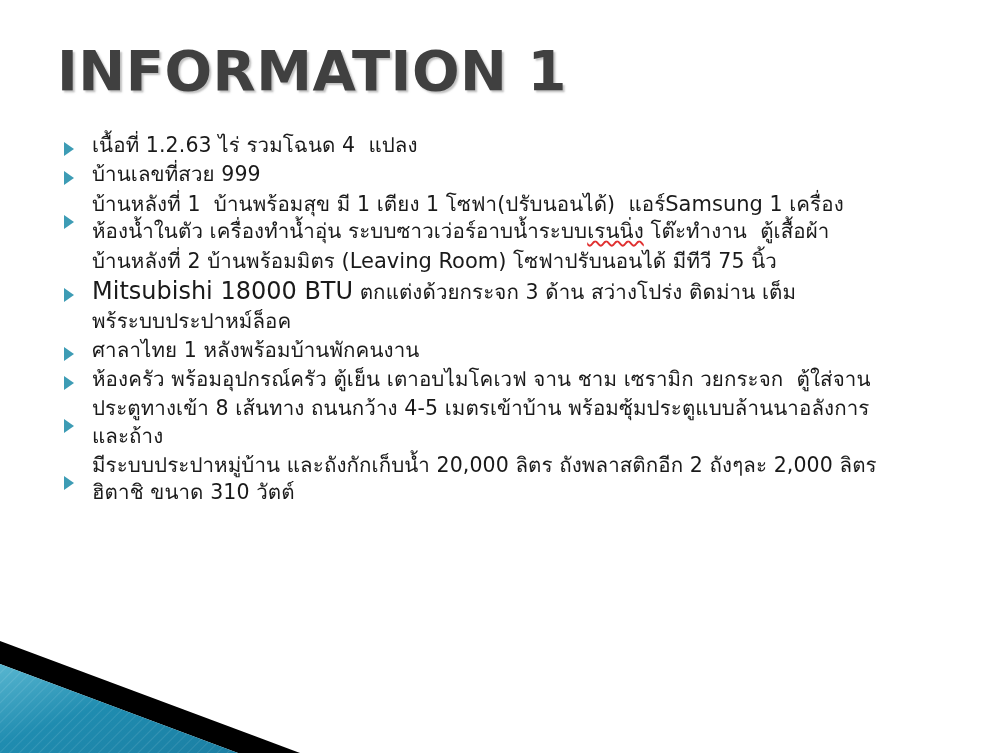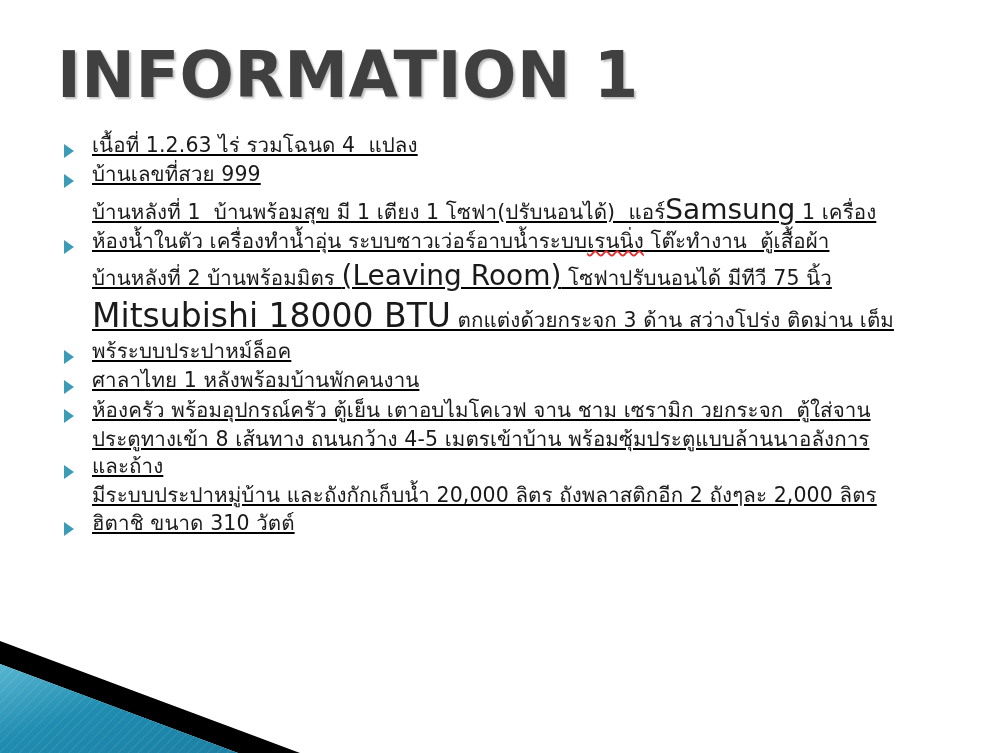--- a/index.html
+++ b/index.html
@@ -26,63 +26,62 @@
     height: 130px;
     pointer-events: none;
   }
   .corner-deco svg { display: block; }
 
   
   #title {
     position: absolute;
     left: 57px;
     top: 42px;
-    font-size: 64px;
+    font-size: 56px;
     font-weight: bold;
     letter-spacing: 0.5px;
     color: #404040;
     text-shadow: 2px 2px 2px rgba(140,140,140,0.55);
     line-height: 1.05;
     white-space: nowrap;
   }
 
   
   #body {
     position: absolute;
     left: 62px;
     top: 132px;
     width: 900px;
   }
   .bullet-row {
     display: flex;
-    align-items: flex-end;
+    align-items: center;
     margin-bottom: 2px;
-    text-decoration: underline;
   }
   .bullet-marker {
     flex: 0 0 30px;
     width: 30px;
     padding-top: 7px;
     line-height: 0;
   }
   .bullet-marker svg { display: block; }
   .bullet-text {
     flex: 1 1 auto;
     font-size: 20.5px;
     color: #1a1a1a;
     line-height: 1.33;
     letter-spacing: 0.1px;
   }
   
   .big {
-    font-size: 28px;
+    font-size: 21px;
     letter-spacing: 0px;
   }
   .bigger {
-    font-size: 33px;
+    font-size: 24px;
     letter-spacing: 0px;
     margin-top: 40px;
   }
   .sp { white-space: pre; }
 
   
   .misspelled {
     text-decoration: underline;
     text-decoration-color: #e03030;
     text-decoration-style: wavy;

